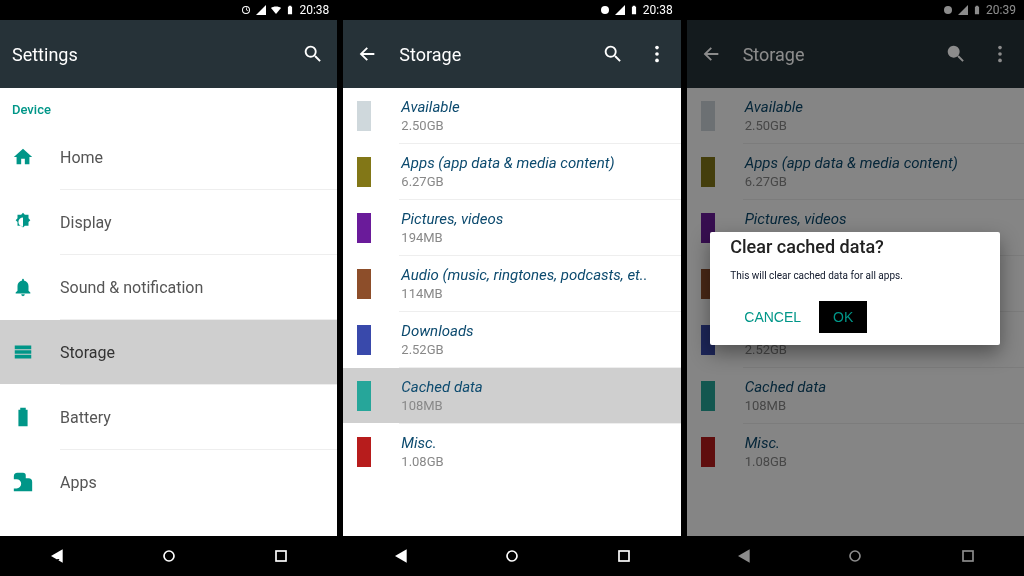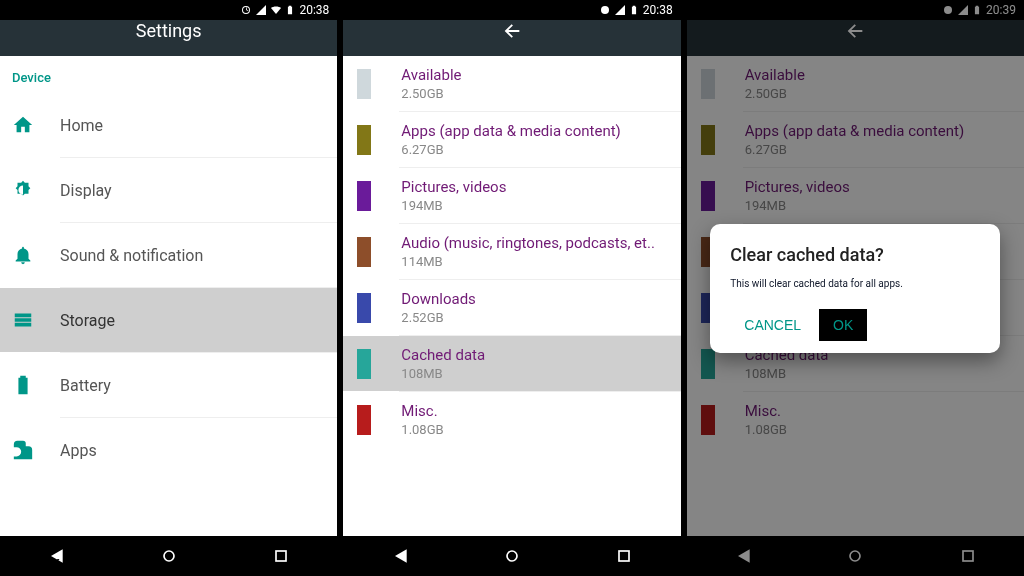--- a/index.html
+++ b/index.html
@@ -29,28 +29,27 @@
     justify-content: flex-end;
     align-items: center;
     font-size: 12px;
     padding: 0 8px;
     gap: 4px;
     text-align: right;
   }
   .status-bar .icons { display:flex; gap:3px; align-items:center; }
   .status-bar svg { fill:#fff; }
   .app-bar {
-    height: 36px;
+    height: 68px;
     background: #263238;
     color: #fff;
     display: flex;
     align-items: center;
     padding: 0 12px;
     gap: 20px;
-    flex-direction: column;
   }
   .app-bar .title { font-size: 18px; font-weight: 400; flex: 1; }
   .app-bar .iconbtn { width: 24px; height: 24px; display:flex; align-items:center; justify-content:center; cursor:pointer; }
   .app-bar .iconbtn svg { fill:#fff; }
   .content { flex:1; overflow:hidden; background:#fff; }
   .section-header {
     color: #009688;
     font-size: 13px;
     font-weight: 500;
     padding: 14px 0 8px 12px;
@@ -79,37 +78,37 @@
     align-items:center;
     padding: 10px 14px;
     cursor:pointer;
   }
   .st-item.selected { background:#cfcfcf; }
   .swatch {
     width: 14px;
     height: 30px;
     margin-right: 30px;
   }
-  .st-text .primary { color:#701a75; font-size:15px; }
+  .st-text .primary { color:#0c4a6e; font-size:15px;font-style:italic; }
   .st-text .secondary { color:#888; font-size:13px; margin-top:2px; }
   .st-divider { height:1px; background:#eee; margin-left:56px; }
   
   .scrim {
     position:absolute;
     inset:0;
     background: rgba(0,0,0,0.45);
     display:flex;
     align-items:center;
     justify-content:center;
   }
   .dialog {
     background:#fff;
     width: 86%;
-    padding: 20px 20px 12px 20px;
-    border-radius:10px;
+    padding: 4px 20px 12px 20px;
+    border-radius:2px;
     box-shadow: 0 8px 20px rgba(0,0,0,0.4);
   }
   .dialog-title { font-size:18px; font-weight:500; color:#222; margin-bottom:12px; }
   .dialog-body { font-size:10px; color:#0f172a; margin-bottom:18px; line-height:1.4; }
   .dialog-actions { display:flex; justify-content:flex-start; gap:4px; }
   .dialog-actions button {
     border:none;
     background:none;
     color:#009688;
     font-weight:500;

